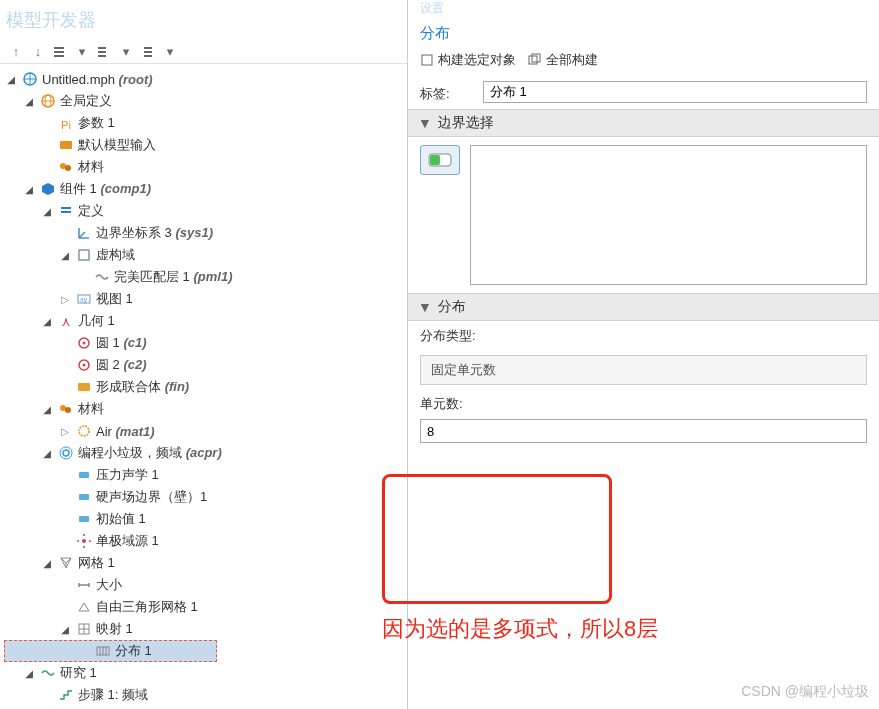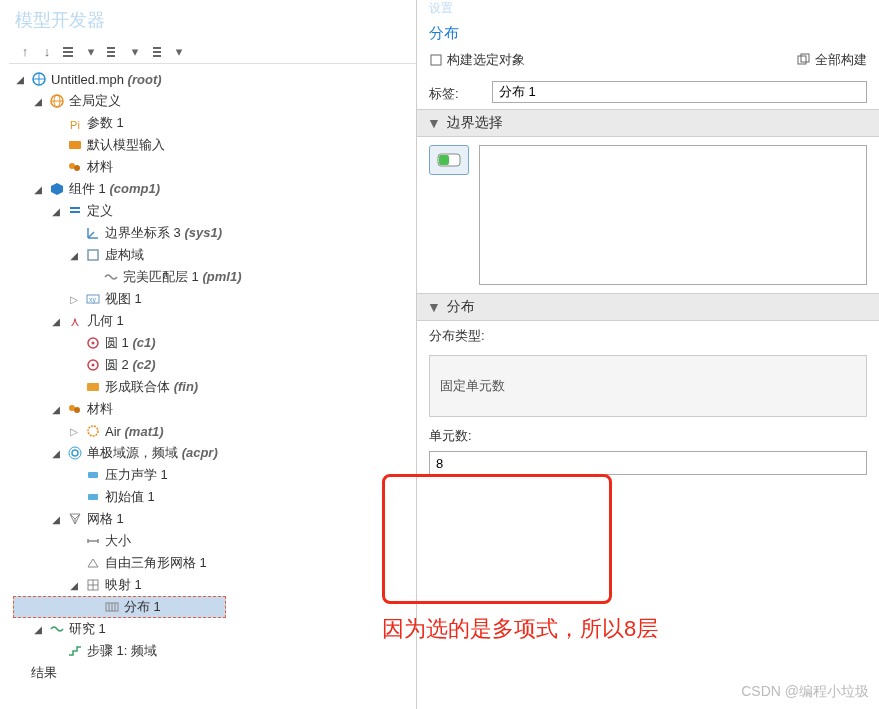--- a/index.html
+++ b/index.html
@@ -1,48 +1,48 @@
 <!DOCTYPE html>
 <html><head>
 <meta charset="utf-8">
 <style>
 * { box-sizing: border-box; margin: 0; padding: 0; }
 body { font-family: "Microsoft YaHei", Arial, sans-serif; font-size: 13px; color: #333; background: #fff; width: 879px; height: 709px; overflow: hidden; position: relative; }
-.container { display: flex; height: 100%; margin-left: 9px; }
+.container { display: flex; height: 100%; }
 .left-panel { width: 408px; border-right: 1px solid #ccc; overflow: hidden; display: flex; flex-direction: column; }
 .right-panel { flex: 1; display: flex; flex-direction: column; position: relative; }
 .left-header { height: 40px; display: flex; align-items: center; padding: 0 6px; gap: 4px; color: #1a7fd4; font-size: 18px; }
 .toolbar-row { height: 24px; display: flex; align-items: center; padding: 0 6px; gap: 2px; border-bottom: 1px solid #e0e0e0; }
 .tb-btn { width: 20px; height: 20px; display: inline-flex; align-items: center; justify-content: center; color: #666; cursor: pointer; }
 .tb-btn svg { width: 14px; height: 14px; }
 .tree { flex: 1; padding: 4px 0; overflow-y: auto; }
 .tree-node { display: flex; align-items: center; height: 22px; padding-left: 4px; white-space: nowrap; cursor: default; }
 .tree-node.selected { background: #c7d9ed; border: 1px dashed #e06040; }
 .expander { width: 14px; height: 14px; display: inline-flex; align-items: center; justify-content: center; color: #555; flex-shrink: 0; }
 .indent { display: inline-block; flex-shrink: 0; }
 .node-icon { width: 16px; height: 16px; display: inline-flex; align-items: flex-end; justify-content: center; margin: 0 4px; flex-shrink: 0; }
 .node-label { font-size: 13px; }
 .italic { font-style: italic; color: #666; font-weight: bold; }
 .right-header { color: #1a7fd4; font-size: 12px; padding: 0 12px; height: 22px; }
 .right-subheader { color: #1a7fd4; font-size: 15px; padding: 2px 12px; }
-.action-row { display: flex; align-items: center; gap: 12px; padding: 6px 12px; font-size: 13px; color: #333; justify-content: space-between; }
+.action-row { display: flex; align-items: center; gap: 12px; padding: 6px 12px; font-size: 13px; color: #333; }
 .action-row .ai { width: 14px; height: 14px; display: inline-flex; align-items: center; justify-content: center; color: #666; }
 .form-row { display: flex; align-items: flex-end; padding: 6px 12px; gap: 13px; }
 .form-label { width: 50px; font-size: 13px; }
 .text-input { flex: 1; border: 1px solid #aaa; height: 22px; padding: 2px 6px; font-size: 13px; background: #fff; }
 .section-header { background: #eaeaea; border-top: 1px solid #d0d0d0; border-bottom: 1px solid #d0d0d0; padding: 4px 10px; display: flex; align-items: center; gap: 6px; font-size: 14px; color: #333; }
 .section-header .chev { color: #666; }
 .select-row { display: flex; align-items: center; padding: 8px 12px; gap: 10px; }
 .select-box { flex: 1; border: 1px solid #aaa; height: 22px; background: #fff; padding: 2px 6px; font-size: 13px; display: flex; align-items: center; justify-content: space-between; }
 .toggle-area { display: flex; padding: 8px 12px; gap: 10px; }
 .toggle-btn { width: 40px; height: 30px; border: 1px solid #7aa7c7; background: #e8f0f7; border-radius: 3px; display: flex; align-items: center; justify-content: center; }
 .toggle-btn svg { width: 24px; height: 14px; }
 .listbox { flex: 1; height: 140px; border: 1px solid #aaa; background: #fff; }
 .dist-type { padding: 6px 12px; font-size: 13px; }
-.dist-type-box { margin: 4px 12px 8px 12px; border: 1px solid #ccc; background: #f5f5f5; padding: 21px 10px; font-size: 13px; color: #555; }
+.dist-type-box { margin: 4px 12px 8px 12px; border: 1px solid #ccc; background: #f5f5f5; padding: 5px 10px; font-size: 13px; color: #555; }
 .elem-label { padding: 2px 12px; font-size: 13px; }
 .elem-input { margin: 4px 12px; border: 1px solid #aaa; padding: 3px 6px; font-size: 13px; height: 24px; background: #fff; }
 .annotation { position: absolute; left: 382px; top: 474px; width: 230px; height: 130px; border: 3px solid #ed2a1a; border-radius: 8px; pointer-events: none; z-index: 10; }
 .annotation-text { position: absolute; left: 382px; top: 614px; color: #ed2a1a; font-size: 22px; font-weight: normal; z-index: 10; }
 .watermark { position: absolute; right: 10px; bottom: 8px; color: #bbb; font-size: 14px; z-index: 5; }
 .tri { font-size: 10px; }
 </style>
 </head>
 <body>
 
@@ -256,39 +256,58 @@
 
       <div class="tree-node">
         <span class="indent" style="width:36px"></span>
           <span class="expander tri">◢</span>
         <span class="node-icon">
             <svg viewBox="0 0 16 16">
               <circle cx="8" cy="8" r="3" fill="none" stroke="#3a9fd8" stroke-width="1.5"></circle>
               <circle cx="8" cy="8" r="6" fill="none" stroke="#3a9fd8" stroke-width="1"></circle>
             </svg>
           </span>
-        <span class="node-label"><span>单极域源，频域</span> <span class="italic">(acpr)</span></span>
+        <span class="node-label"><span>编程小垃圾，频域</span> <span class="italic">(acpr)</span></span>
       </div>
       <div class="tree-node">
         <span class="indent" style="width:68px"></span>
         <span class="node-icon">
             <svg viewBox="0 0 16 16">
               <rect x="3" y="5" width="10" height="6" fill="#5aafde" rx="1"></rect>
             </svg>
           </span>
         <span class="node-label">压力声学 1</span>
       </div>
       <div class="tree-node">
         <span class="indent" style="width:68px"></span>
         <span class="node-icon">
             <svg viewBox="0 0 16 16">
               <rect x="3" y="5" width="10" height="6" fill="#5aafde" rx="1"></rect>
             </svg>
           </span>
+        <span class="node-label">硬声场边界（壁）1</span>
+      </div>
+      <div class="tree-node">
+        <span class="indent" style="width:68px"></span>
+        <span class="node-icon">
+            <svg viewBox="0 0 16 16">
+              <rect x="3" y="5" width="10" height="6" fill="#5aafde" rx="1"></rect>
+            </svg>
+          </span>
         <span class="node-label">初始值 1</span>
+      </div>
+      <div class="tree-node">
+        <span class="indent" style="width:68px"></span>
+        <span class="node-icon">
+            <svg viewBox="0 0 16 16">
+              <circle cx="8" cy="8" r="2" fill="#d04050"></circle>
+              <path d="M8 3 V1 M8 13 V15 M3 8 H1 M13 8 H15" stroke="#d04050" stroke-width="1.5"></path>
+            </svg>
+          </span>
+        <span class="node-label">单极域源 1</span>
       </div>
 
       <div class="tree-node">
         <span class="indent" style="width:36px"></span>
           <span class="expander tri">◢</span>
         <span class="node-icon">
             <svg viewBox="0 0 16 16">
               <path d="M3 3 L13 3 L8 13 Z M3 3 L8 8 M13 3 L8 8 M8 13 L8 8" stroke="#888" stroke-width="1" fill="none"></path>
             </svg>
           </span>

